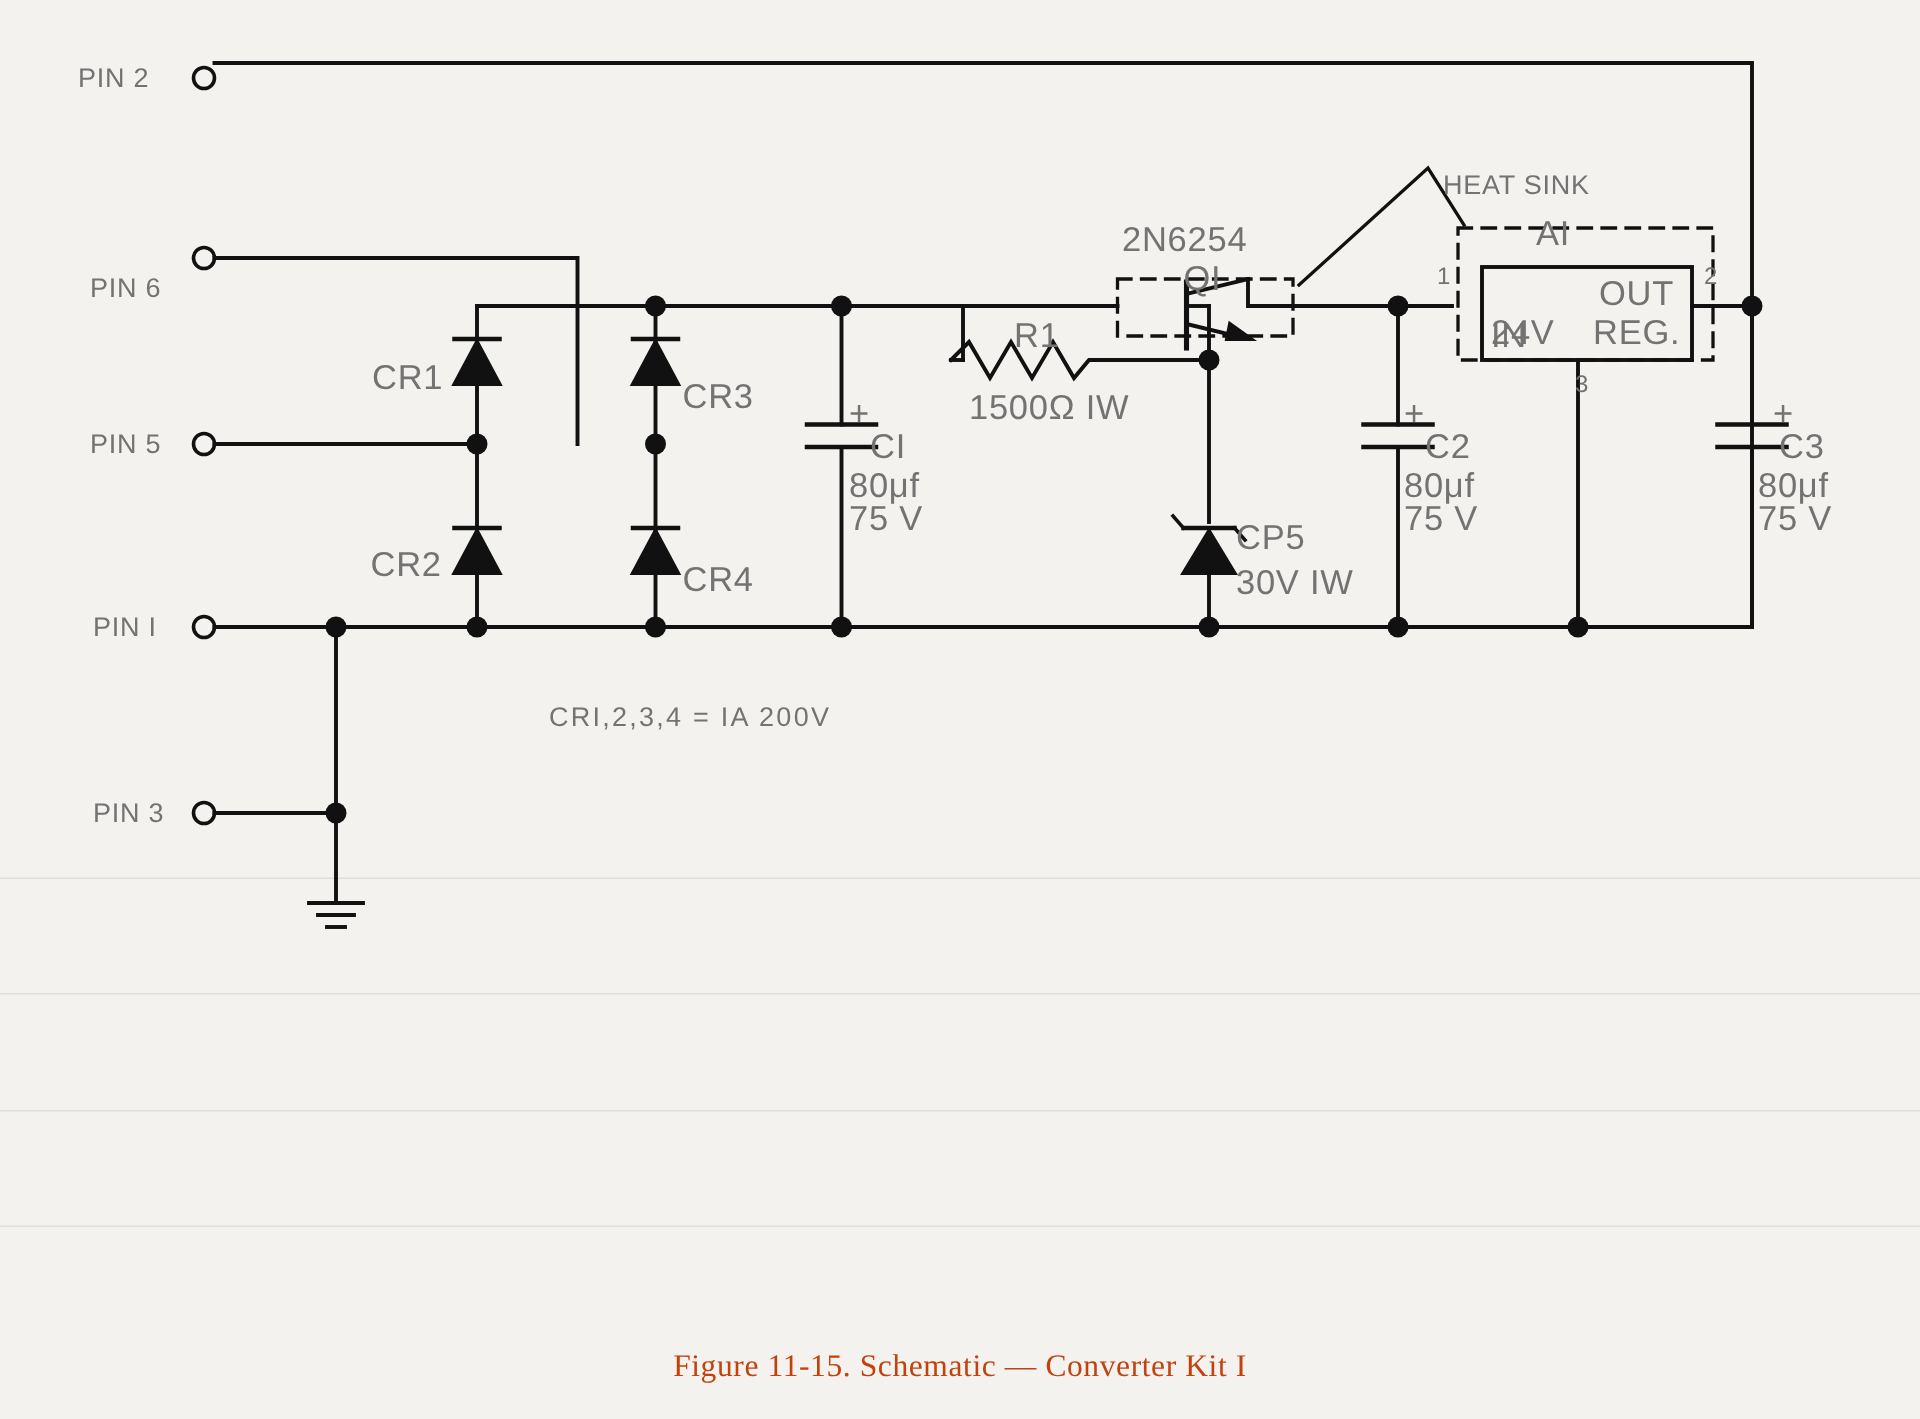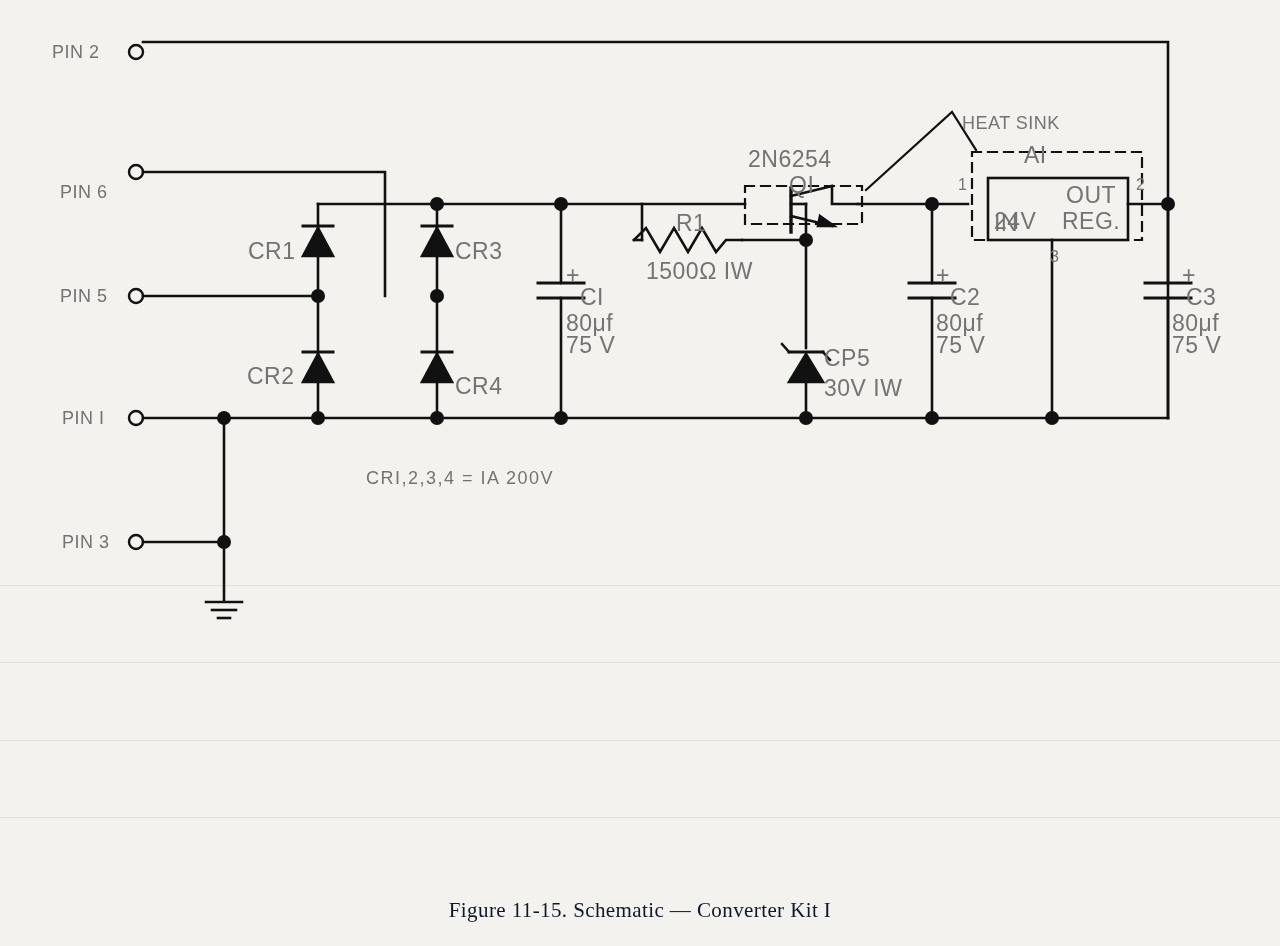--- a/index.html
+++ b/index.html
@@ -46,21 +46,21 @@
   .lbl.md { font-size: 23px; }
   .lbl.lg { font-size: 18px; }
   .caption {
     position: absolute;
     left: 0;
     top: 898px;
     width: 1280px;
     text-align: center;
     font-family: "Liberation Serif", serif;
     font-size: 21px;
-    color: #0f172a;
+    color: #c2410c;
     letter-spacing: 0.4px;
   }
 </style>
 </head>
 <body>
 
 <div id="sheet">
 
   <div class="scanline" style="top:585px"></div>
   <div class="scanline" style="top:662px"></div>
@@ -181,21 +181,21 @@
   </svg>
 
   <div class="lbl lg" style="left:52px;  top:42px;">PIN 2</div>
   <div class="lbl lg" style="left:60px;  top:162px;margin-top:20px;">PIN 6</div>
   <div class="lbl lg" style="left:60px;  top:286px;">PIN 5</div>
   <div class="lbl lg" style="left:62px;  top:408px;">PIN I</div>
   <div class="lbl lg" style="left:62px;  top:532px;">PIN 3</div>
 
   <div class="lbl md" style="left:248px; top:238px;">CR1</div>
   <div class="lbl md" style="left:247px; top:363px;">CR2</div>
-  <div class="lbl md" style="left:455px; top:238px;">CR3</div>
+  <div class="lbl md" style="left:455px; top:251px;">CR3</div>
   <div class="lbl md" style="left:455px; top:373px;">CR4</div>
 
   <div class="lbl md" style="left:566px; top:262px;">+</div>
   <div class="lbl md" style="left:580px; top:284px;">CI</div>
   <div class="lbl md" style="left:566px; top:310px;">80μf</div>
   <div class="lbl md" style="left:566px; top:332px;">75 V</div>
 
   <div class="lbl md" style="left:676px; top:210px;">R1</div>
   <div class="lbl md" style="left:646px; top:258px;">1500Ω IW</div>
 

